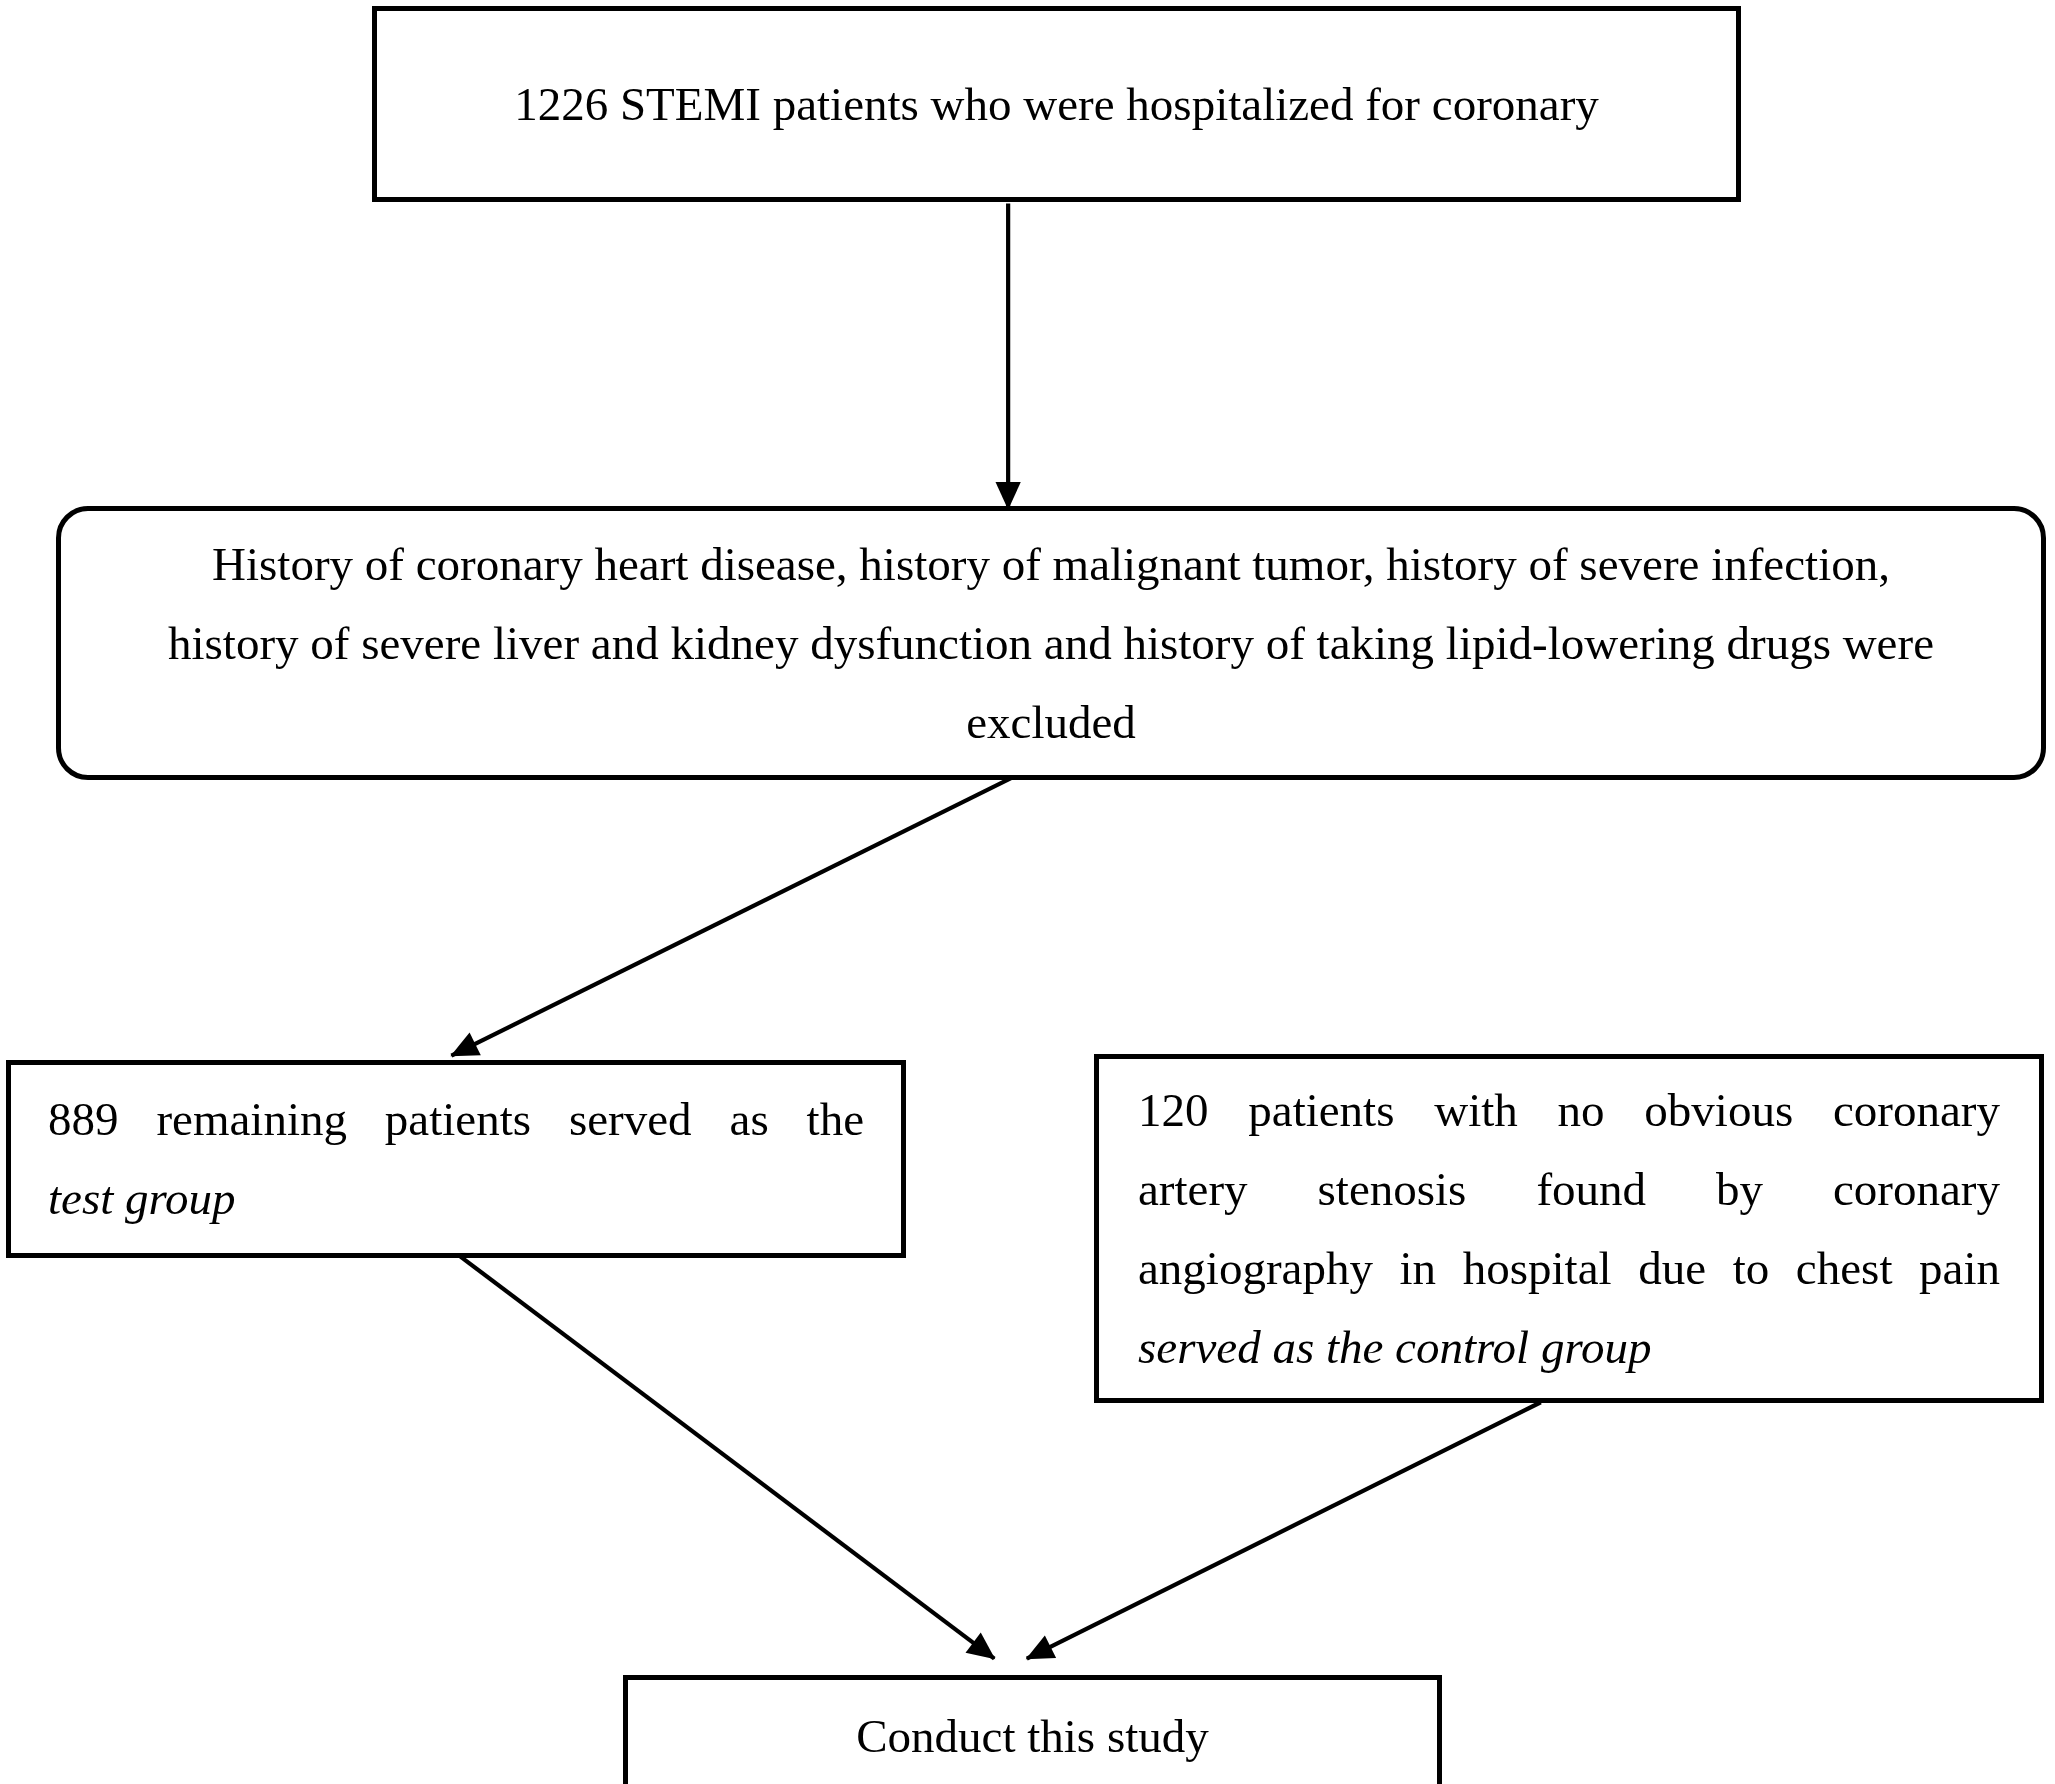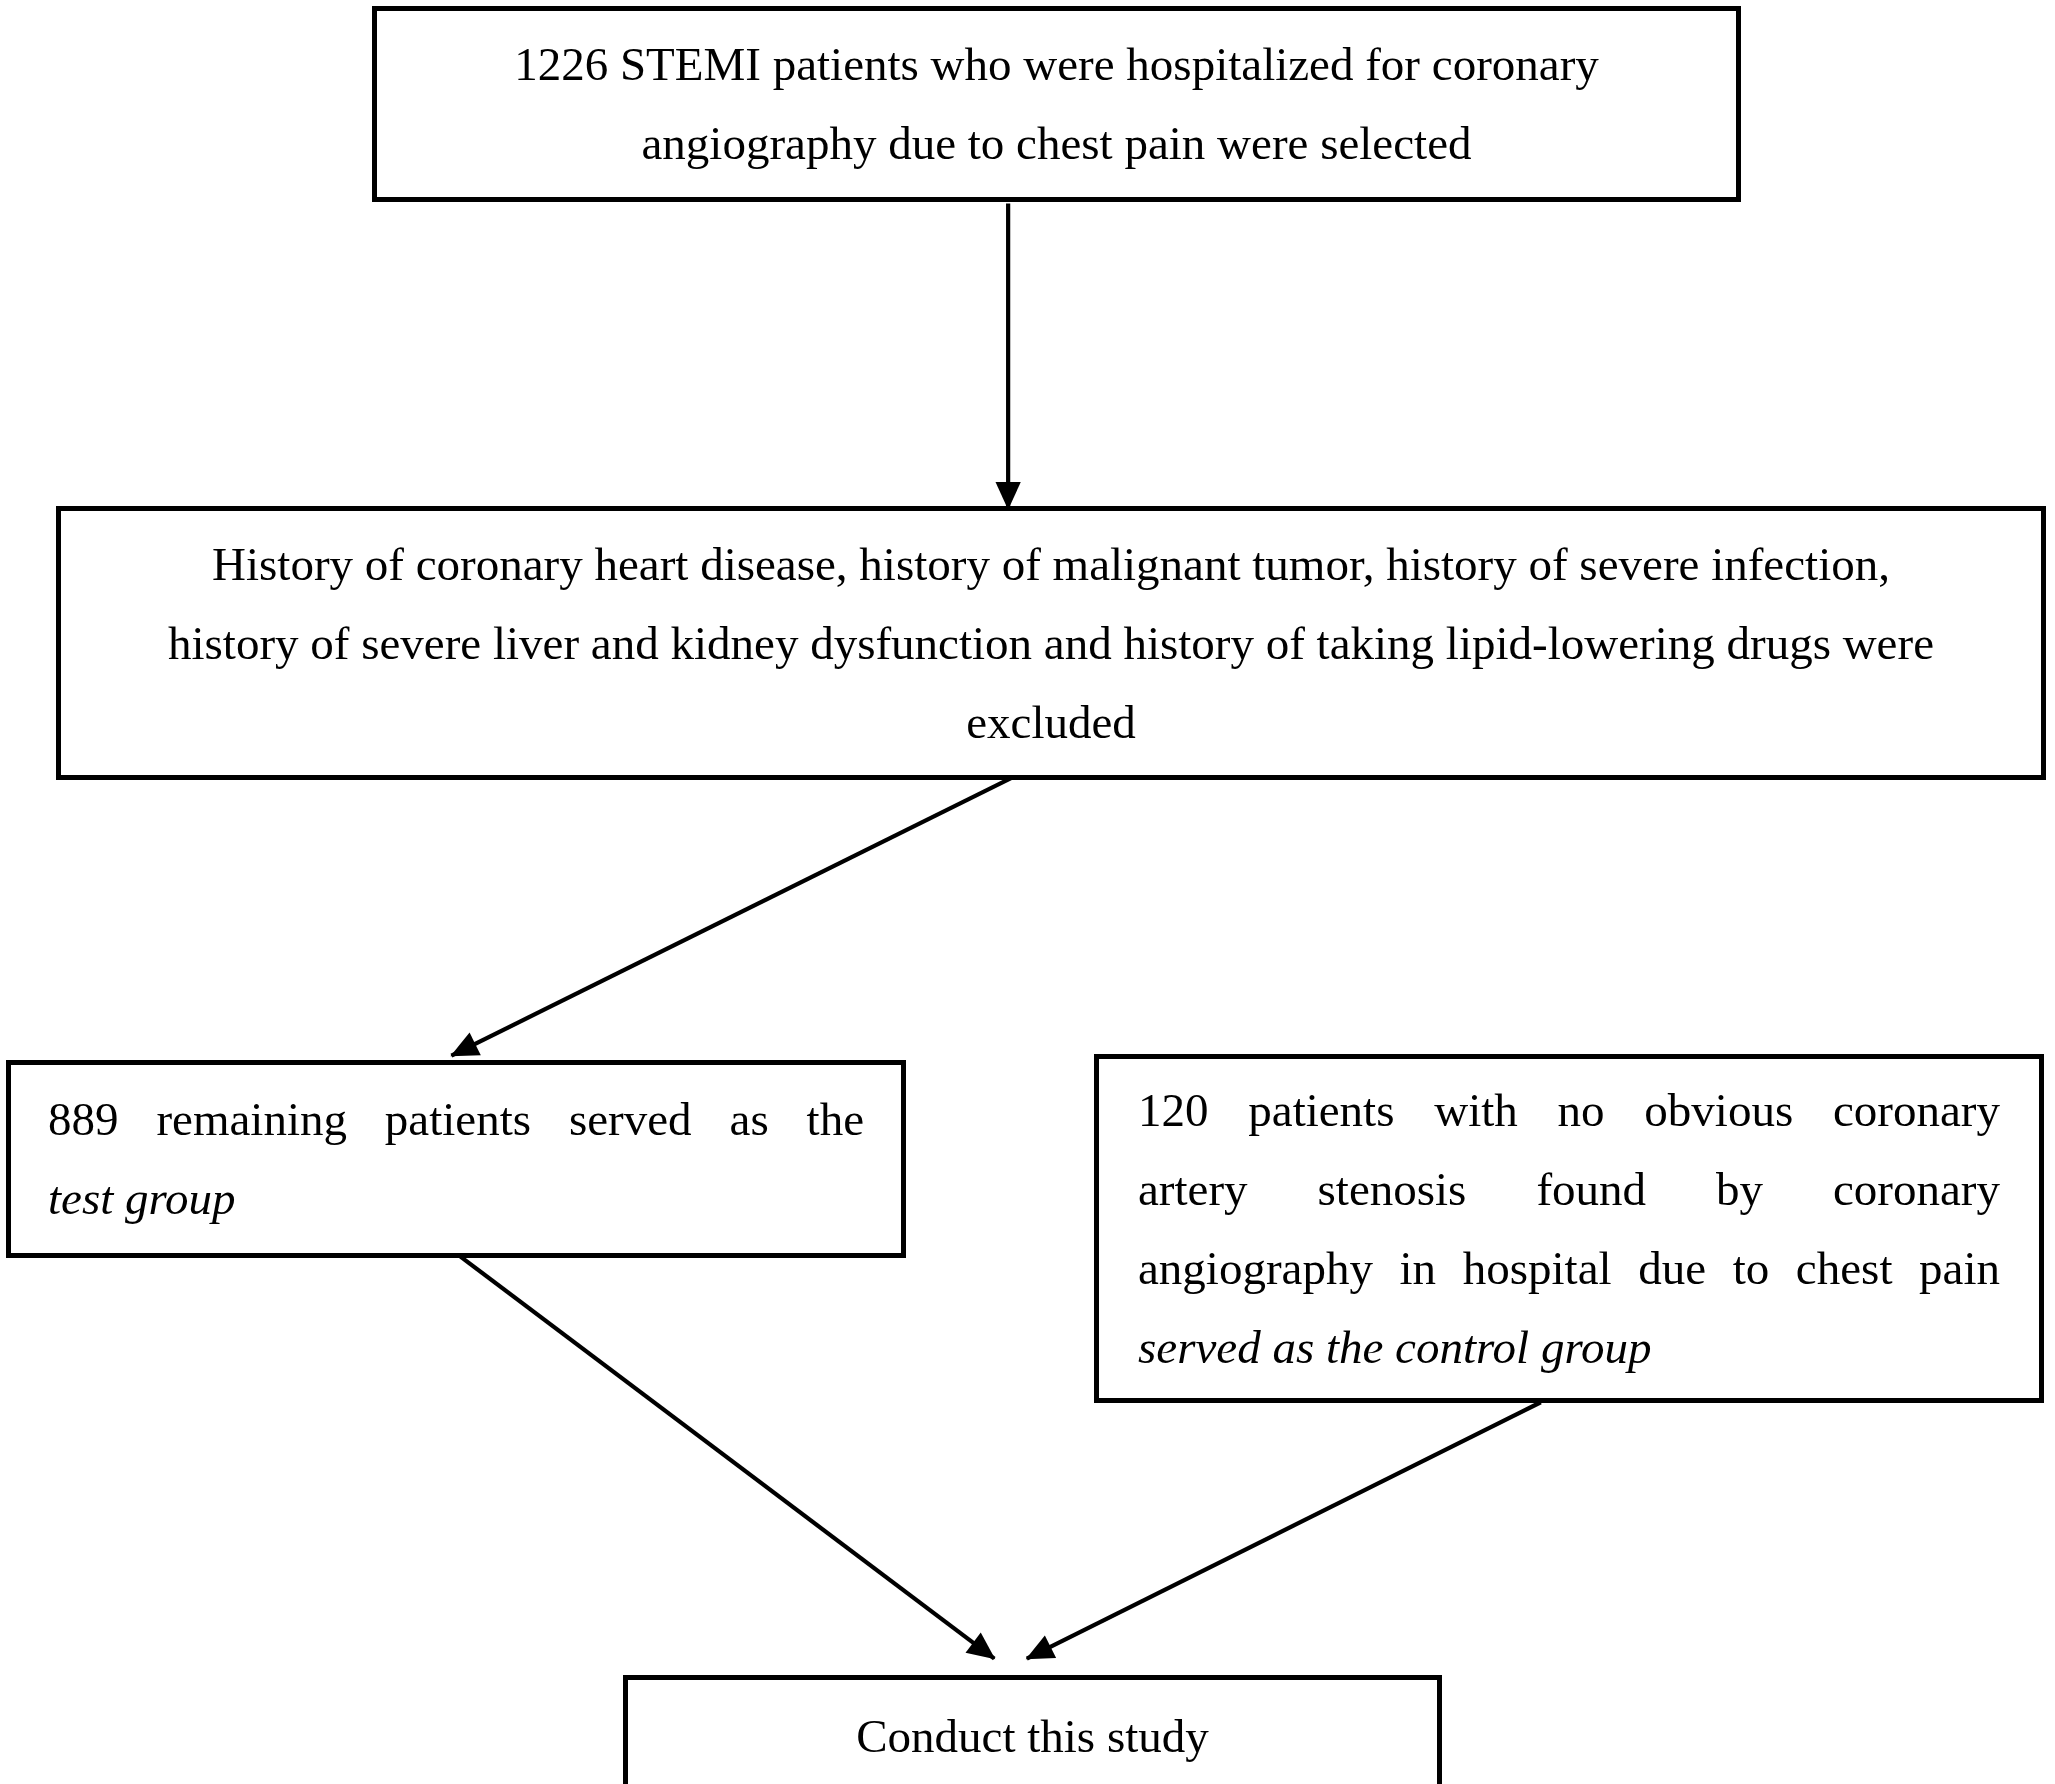--- a/index.html
+++ b/index.html
@@ -47,21 +47,21 @@
   .ln.jl {
     text-align: justify;
     text-align-last: justify;
   }
   .ln.ll {
     text-align: left;
     text-align-last: left;
     font-style: italic;
   }
   #box-selected        { left: 372px;  top: 6px;   width: 1369px; height: 196px; }
-  #box-excluded        { left: 56px;   top: 506px;  width: 1990px; height: 274px; }
+  #box-excluded        { left: 56px;   top: 506px;  width: 1990px; height: 274px; border-radius: 32px; }
   #box-test-group      { left: 6px;   top: 1060px; width: 900px; height: 198px; padding: 16px 37px; }
   #box-control-group   { left: 1094px; top: 1054px; width: 950px; height: 349px; padding: 0 39px; }
   #box-conduct-study   { left: 623px; top: 1660px; width: 819px; height: 122px; margin-top: 15px; }
   .arrow-line {
     stroke: #000000;
     stroke-width: 7;
     fill: none;
   }
 </style>
 </head>
@@ -76,21 +76,20 @@
       </marker>
     </defs>
     <line class="arrow-line" x1="1675" y1="338" x2="1675" y2="845" marker-end="url(#ah)"></line>
     <line class="arrow-line" x1="1690" y1="1288" x2="750" y2="1754" marker-end="url(#ah)"></line>
     <line class="arrow-line" x1="765" y1="2088" x2="1652" y2="2756" marker-end="url(#ah)"></line>
     <line class="arrow-line" x1="2560" y1="2330" x2="1706" y2="2756" marker-end="url(#ah)"></line>
   </svg>
 
   <div id="box-selected" class="box center">
     <div class="ln">1226 STEMI patients who were hospitalized for coronary</div>
-    <div class="ln">angiography due to chest pain were selected</div>
   </div>
 
   <div id="box-excluded" class="box center">
     <div class="ln">History of coronary heart disease, history of malignant tumor, history of severe infection,</div>
     <div class="ln">history of severe liver and kidney dysfunction and history of taking lipid-lowering drugs were</div>
     <div class="ln">excluded</div>
   </div>
 
   <div id="box-test-group" class="box justified">
     <div class="ln jl">889 remaining patients served as the</div>

